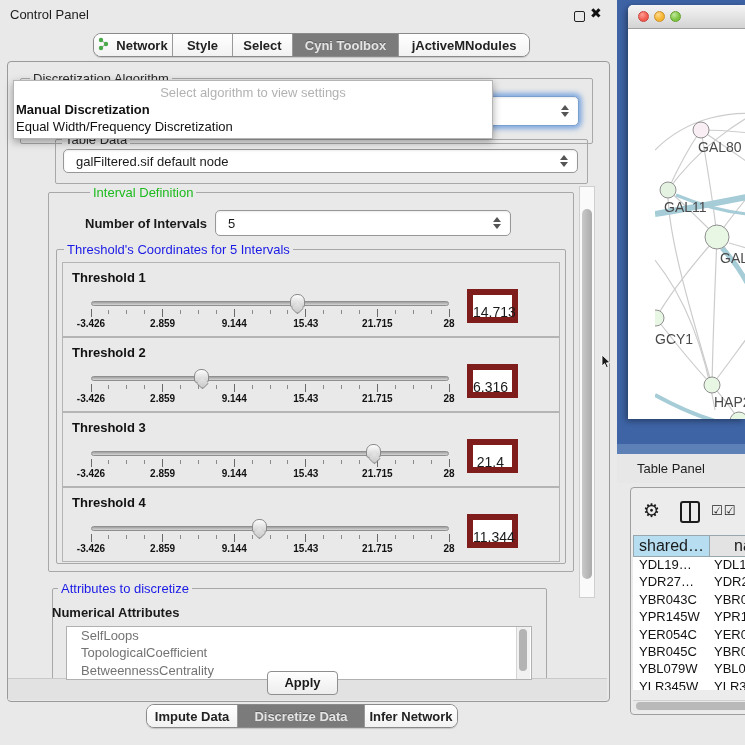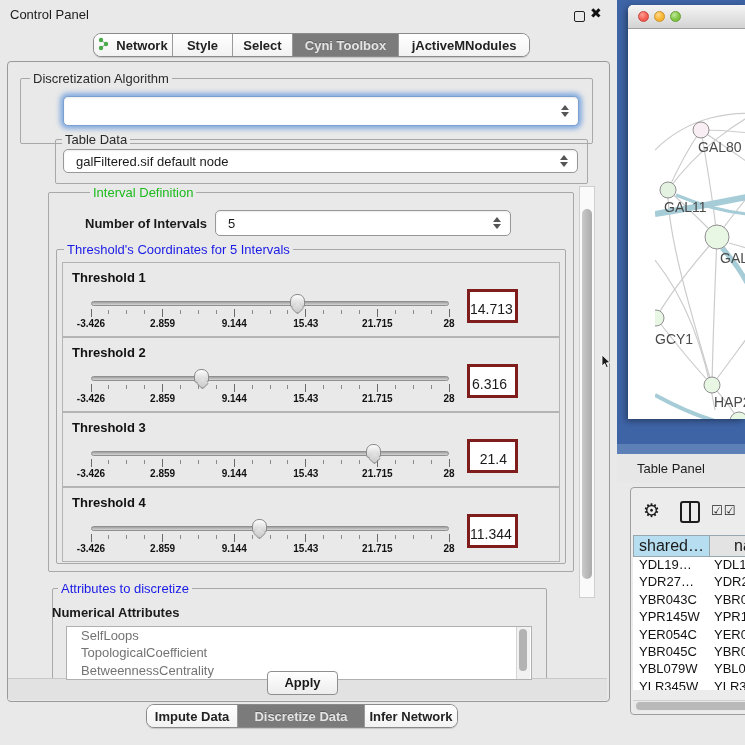--- a/index.html
+++ b/index.html
@@ -33,21 +33,21 @@
   .thr-row{position:absolute;left:62px;width:496px;height:73px;border:1px solid #b4b4b4;background:#e9e9e9;}
   .thr-label{position:absolute;left:9px;top:7px;font-size:13px;font-weight:bold;color:#111;}
   .track{position:absolute;left:28px;top:38px;width:358px;height:5px;border-radius:3px;background:linear-gradient(#9f9f9f,#d6d6d6);border:1px solid #8f8f8f;box-sizing:border-box;}
   .ticks{position:absolute;left:28px;top:46px;width:358px;height:20px;}
   .tick{position:absolute;top:0;width:1px;background:#6a6a6a;}
   .tick.major{height:8px;}
   .tick.minor{height:4px;top:1px;background:#8a8a8a;}
   .tick-lab{position:absolute;top:9px;transform:translateX(-50%);font-size:10px;font-weight:bold;color:#111;white-space:nowrap;}
   .thumb{position:absolute;top:31px;width:15px;height:14px;background:linear-gradient(#fdfdfd,#cfcfcf);border:1px solid #8a8a8a;border-radius:7px 7px 3px 3px;box-sizing:border-box;z-index:2;}
   .thumb:after{content:"";position:absolute;left:2.2px;top:9px;width:8px;height:8px;background:linear-gradient(135deg,#e8e8e8,#c6c6c6);border:1px solid #8a8a8a;border-top:none;border-left:none;transform:rotate(45deg);border-radius:0 0 3px 0;}
-  .val-box{position:absolute;left:404px;top:26px;width:51px;height:34px;background:#fff;border:3px solid #7f1d1d;font-size:14px;text-align:right;line-height:34px;padding-right:8px;box-sizing:border-box;}
+  .val-box{position:absolute;left:404px;top:26px;width:51px;height:34px;background:#fff;border:6px solid #7f1d1d;font-size:14px;text-align:right;line-height:34px;padding-right:8px;box-sizing:border-box;}
   
   .attr-list{left:66px;top:626px;width:464px;height:52px;background:#fff;border:1px solid #b0b0b0;overflow:hidden;z-index:3;}
   .attr-item{font-size:13px;line-height:17.4px;padding-left:14px;color:#737373;white-space:nowrap;}
   .mini-scroll{position:absolute;right:1px;top:0;width:13px;height:100%;background:#f1f1f1;border-left:1px solid #d5d5d5;}
   .mini-scroll i{position:absolute;left:2px;top:2px;width:8px;height:42px;background:#b3b3b3;border-radius:4px;}
   
   .vscroll{left:579px;top:186px;width:16px;height:412px;background:#fafafa;border:1px solid #cfcfcf;box-sizing:border-box;z-index:3;}
   .vscroll i{position:absolute;left:2px;top:22px;width:10px;height:370px;background:linear-gradient(90deg,#c9c9c9,#ababab);border-radius:6px;}
   .apply-strip{left:8px;top:678px;width:599px;height:21px;background:#e2e2e2;border-top:1px solid #c9c9c9;z-index:2;}
   .apply-btn{left:267px;top:671px;width:69px;height:22px;background:linear-gradient(#ffffff,#ededed);border:1px solid #8f8f8f;border-radius:4px;font-size:13px;font-weight:bold;text-align:center;line-height:21px;z-index:4;}
@@ -120,20 +120,25 @@
 
   <div class="abs group" style="left:20px;top:78px;width:571px;height:64px;"></div>
   <div class="abs group-label" style="left:30px;top:71px;color:#2a2a2a;z-index:1;">Discretization Algorithm</div>
   <div class="abs combo focus-ring" style="left:63px;top:96px;width:516px;height:30px;z-index:2;">
     <span class="stepper">
         <i class="up"></i>
         <i class="dn"></i>
       </span>
   </div>
 
+  <div class="abs popup">
+    <div class="prompt">Select algorithm to view settings</div>
+    <div class="opt" style="top:21px;font-weight:bold;">Manual Discretization</div>
+    <div class="opt" style="top:38px;">Equal Width/Frequency Discretization</div>
+  </div>
 
   <div class="abs group" style="left:55px;top:139px;width:531px;height:43px;"></div>
   <div class="abs group-label" style="left:62px;top:132px;color:#2a2a2a;">Table Data</div>
   <div class="abs combo" style="left:63px;top:149px;width:515px;height:24px;">
     <span>galFiltered.sif default node</span>
     <span class="stepper">
         <i class="up"></i>
         <i class="dn"></i>
       </span>
   </div>

